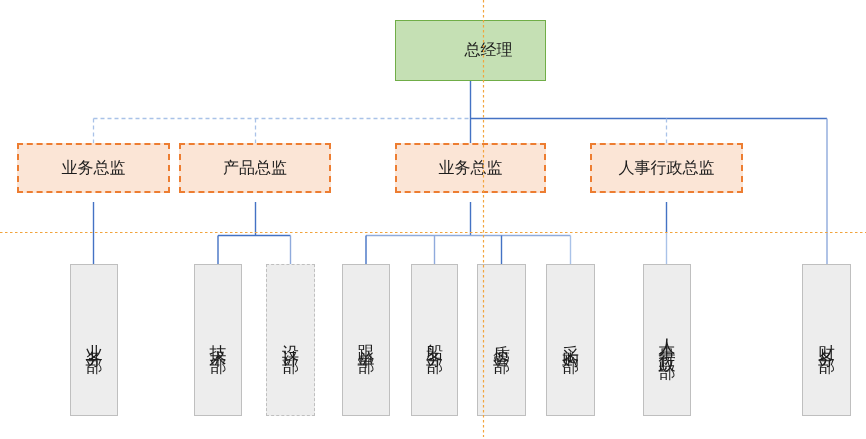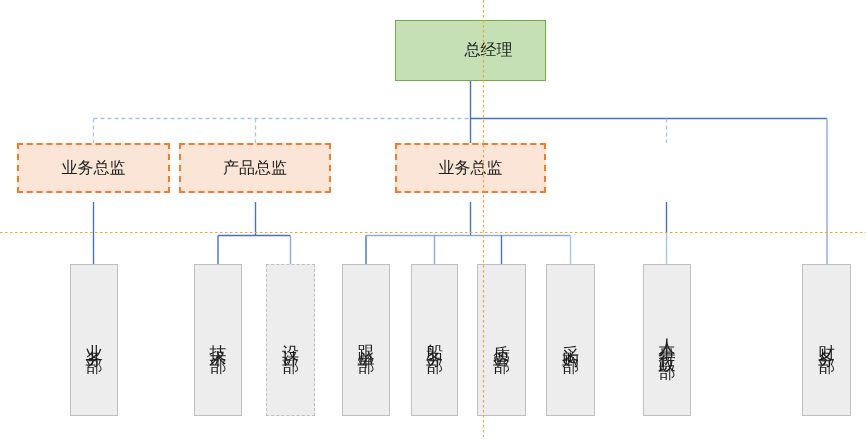--- a/index.html
+++ b/index.html
@@ -118,20 +118,23 @@
 
   <div class="node dir n-d1">
     <span>业务总监</span>
   </div>
   <div class="node dir n-d2">
     <span>产品总监</span>
   </div>
   <div class="node dir n-d3">
     <span>业务总监</span>
   </div>
+  <div class="node dir n-d4">
+    <span>人事行政总监</span>
+  </div>
 
   <div class="node dept n-b1">
     <span class="vtext">业务部</span>
   </div>
   <div class="node dept n-b2">
     <span class="vtext">技术部</span>
   </div>
   <div class="node dept n-b3">
     <span class="vtext">设计部</span>
   </div>

